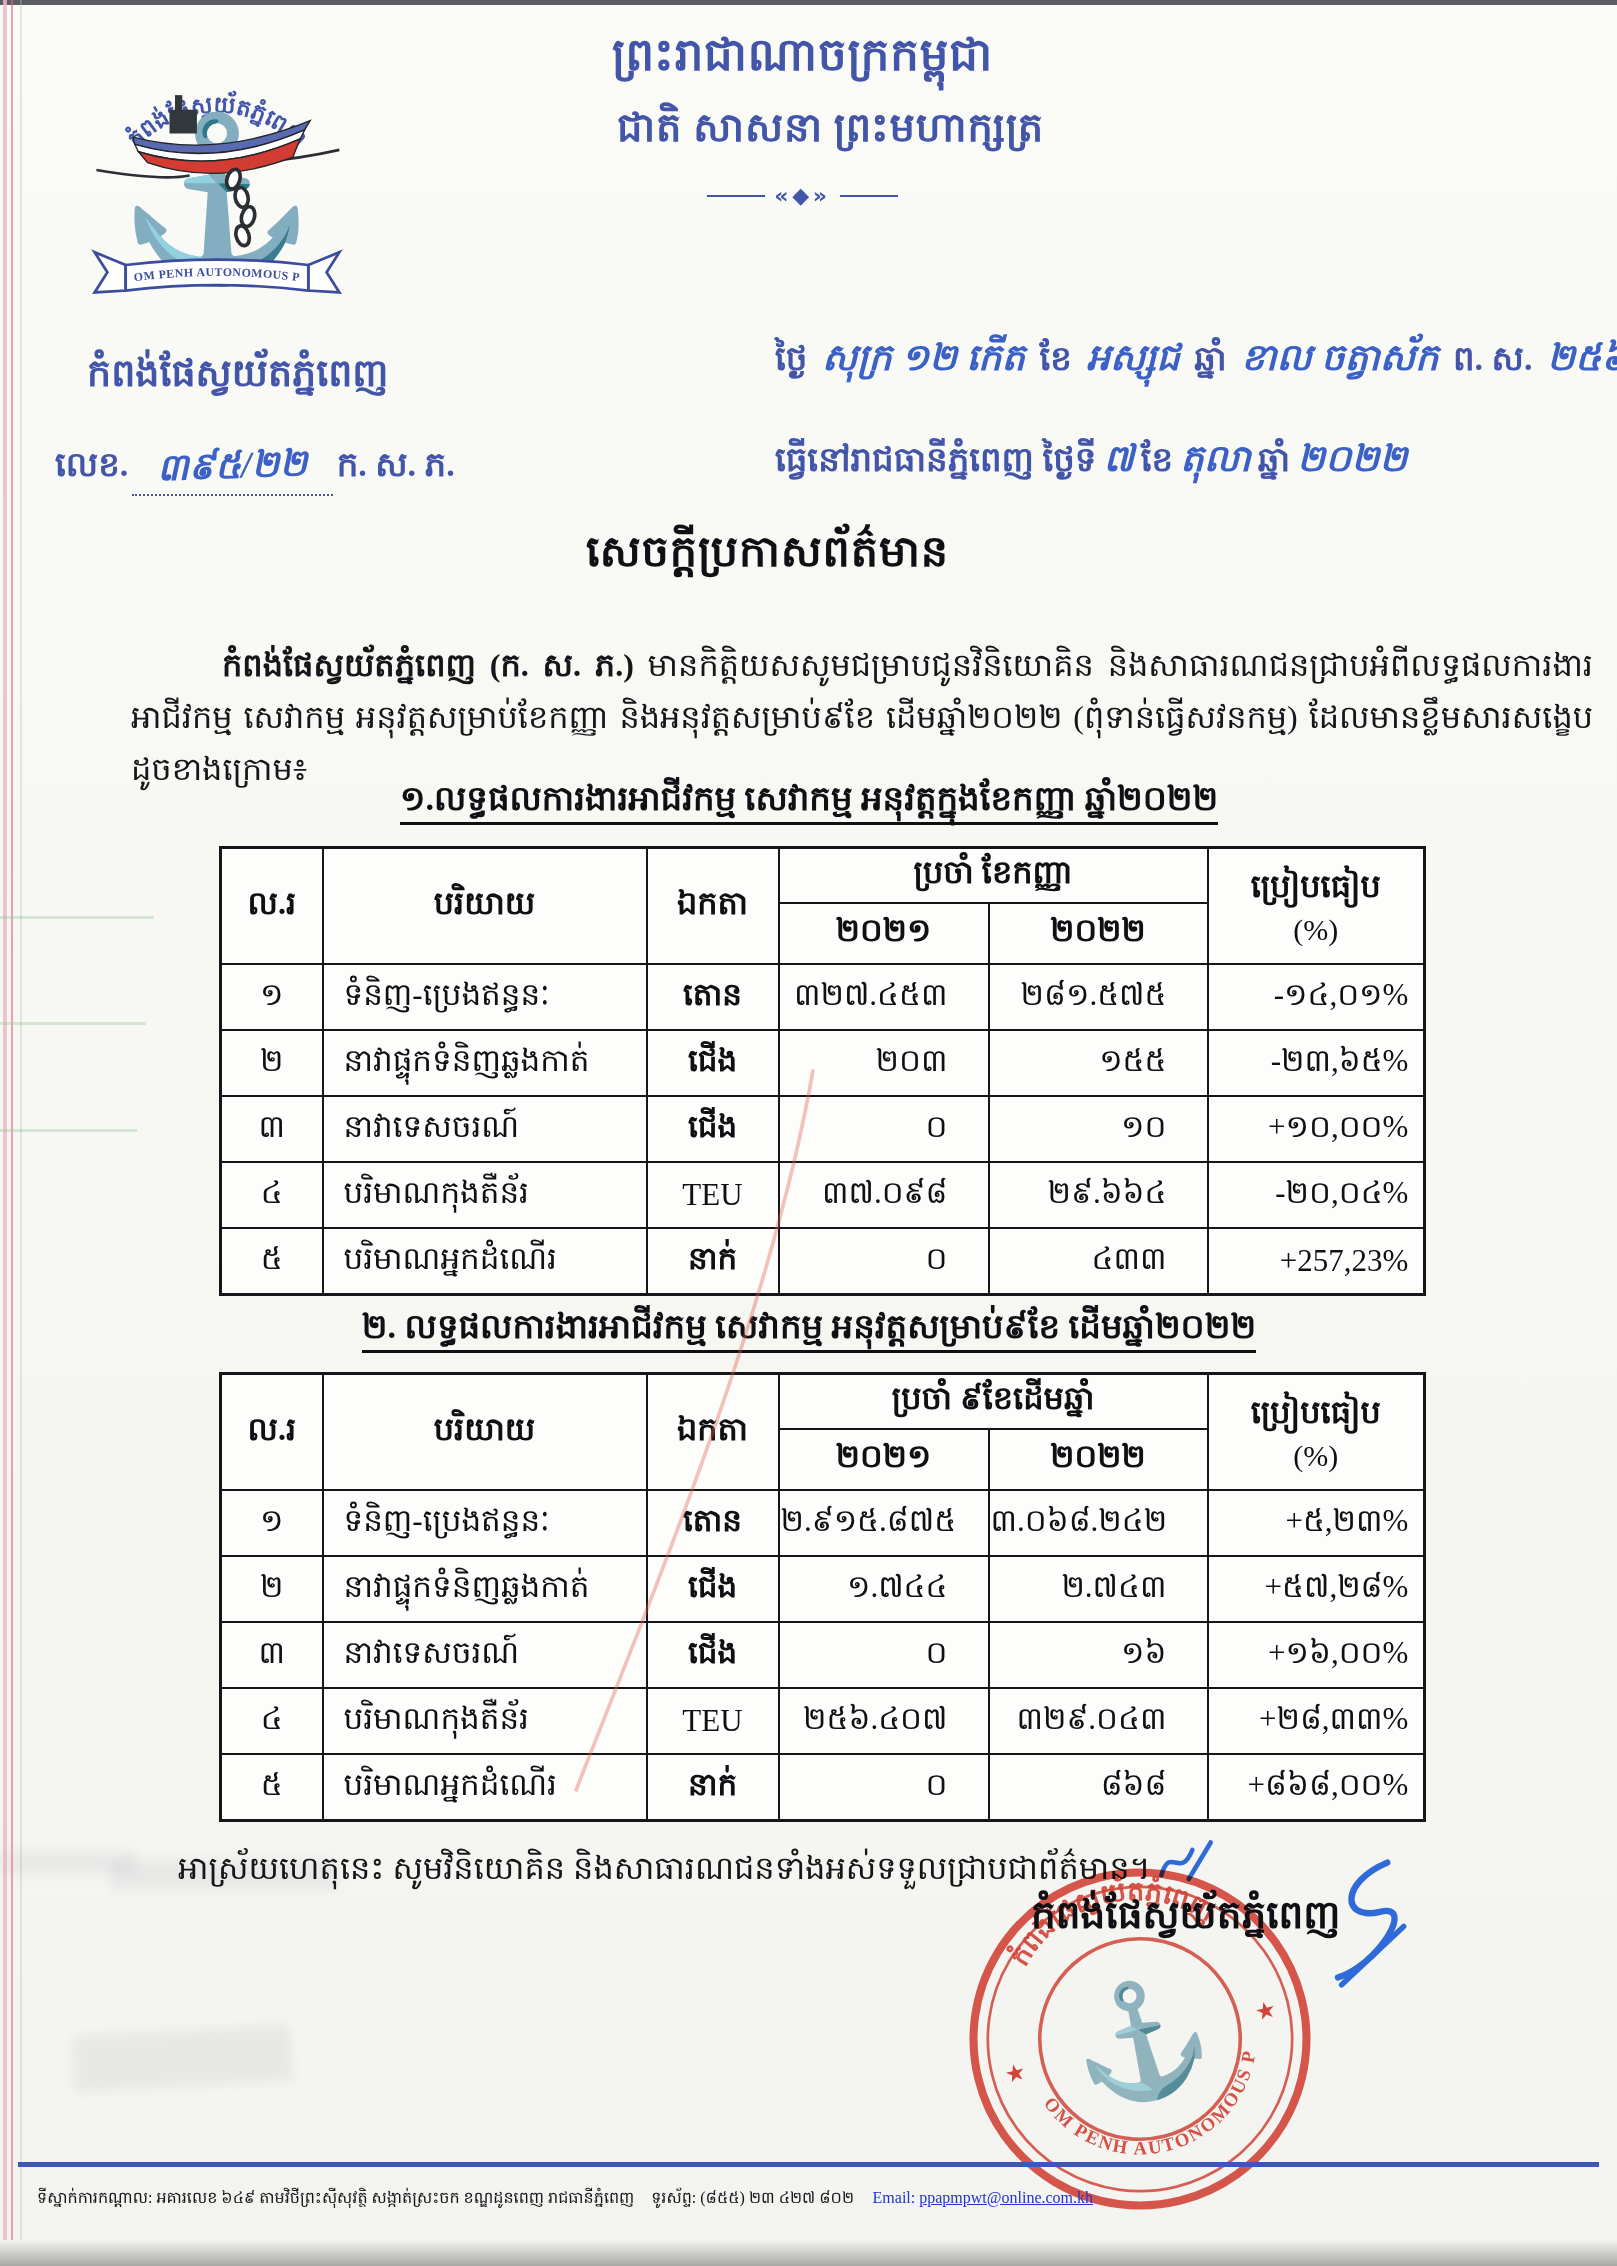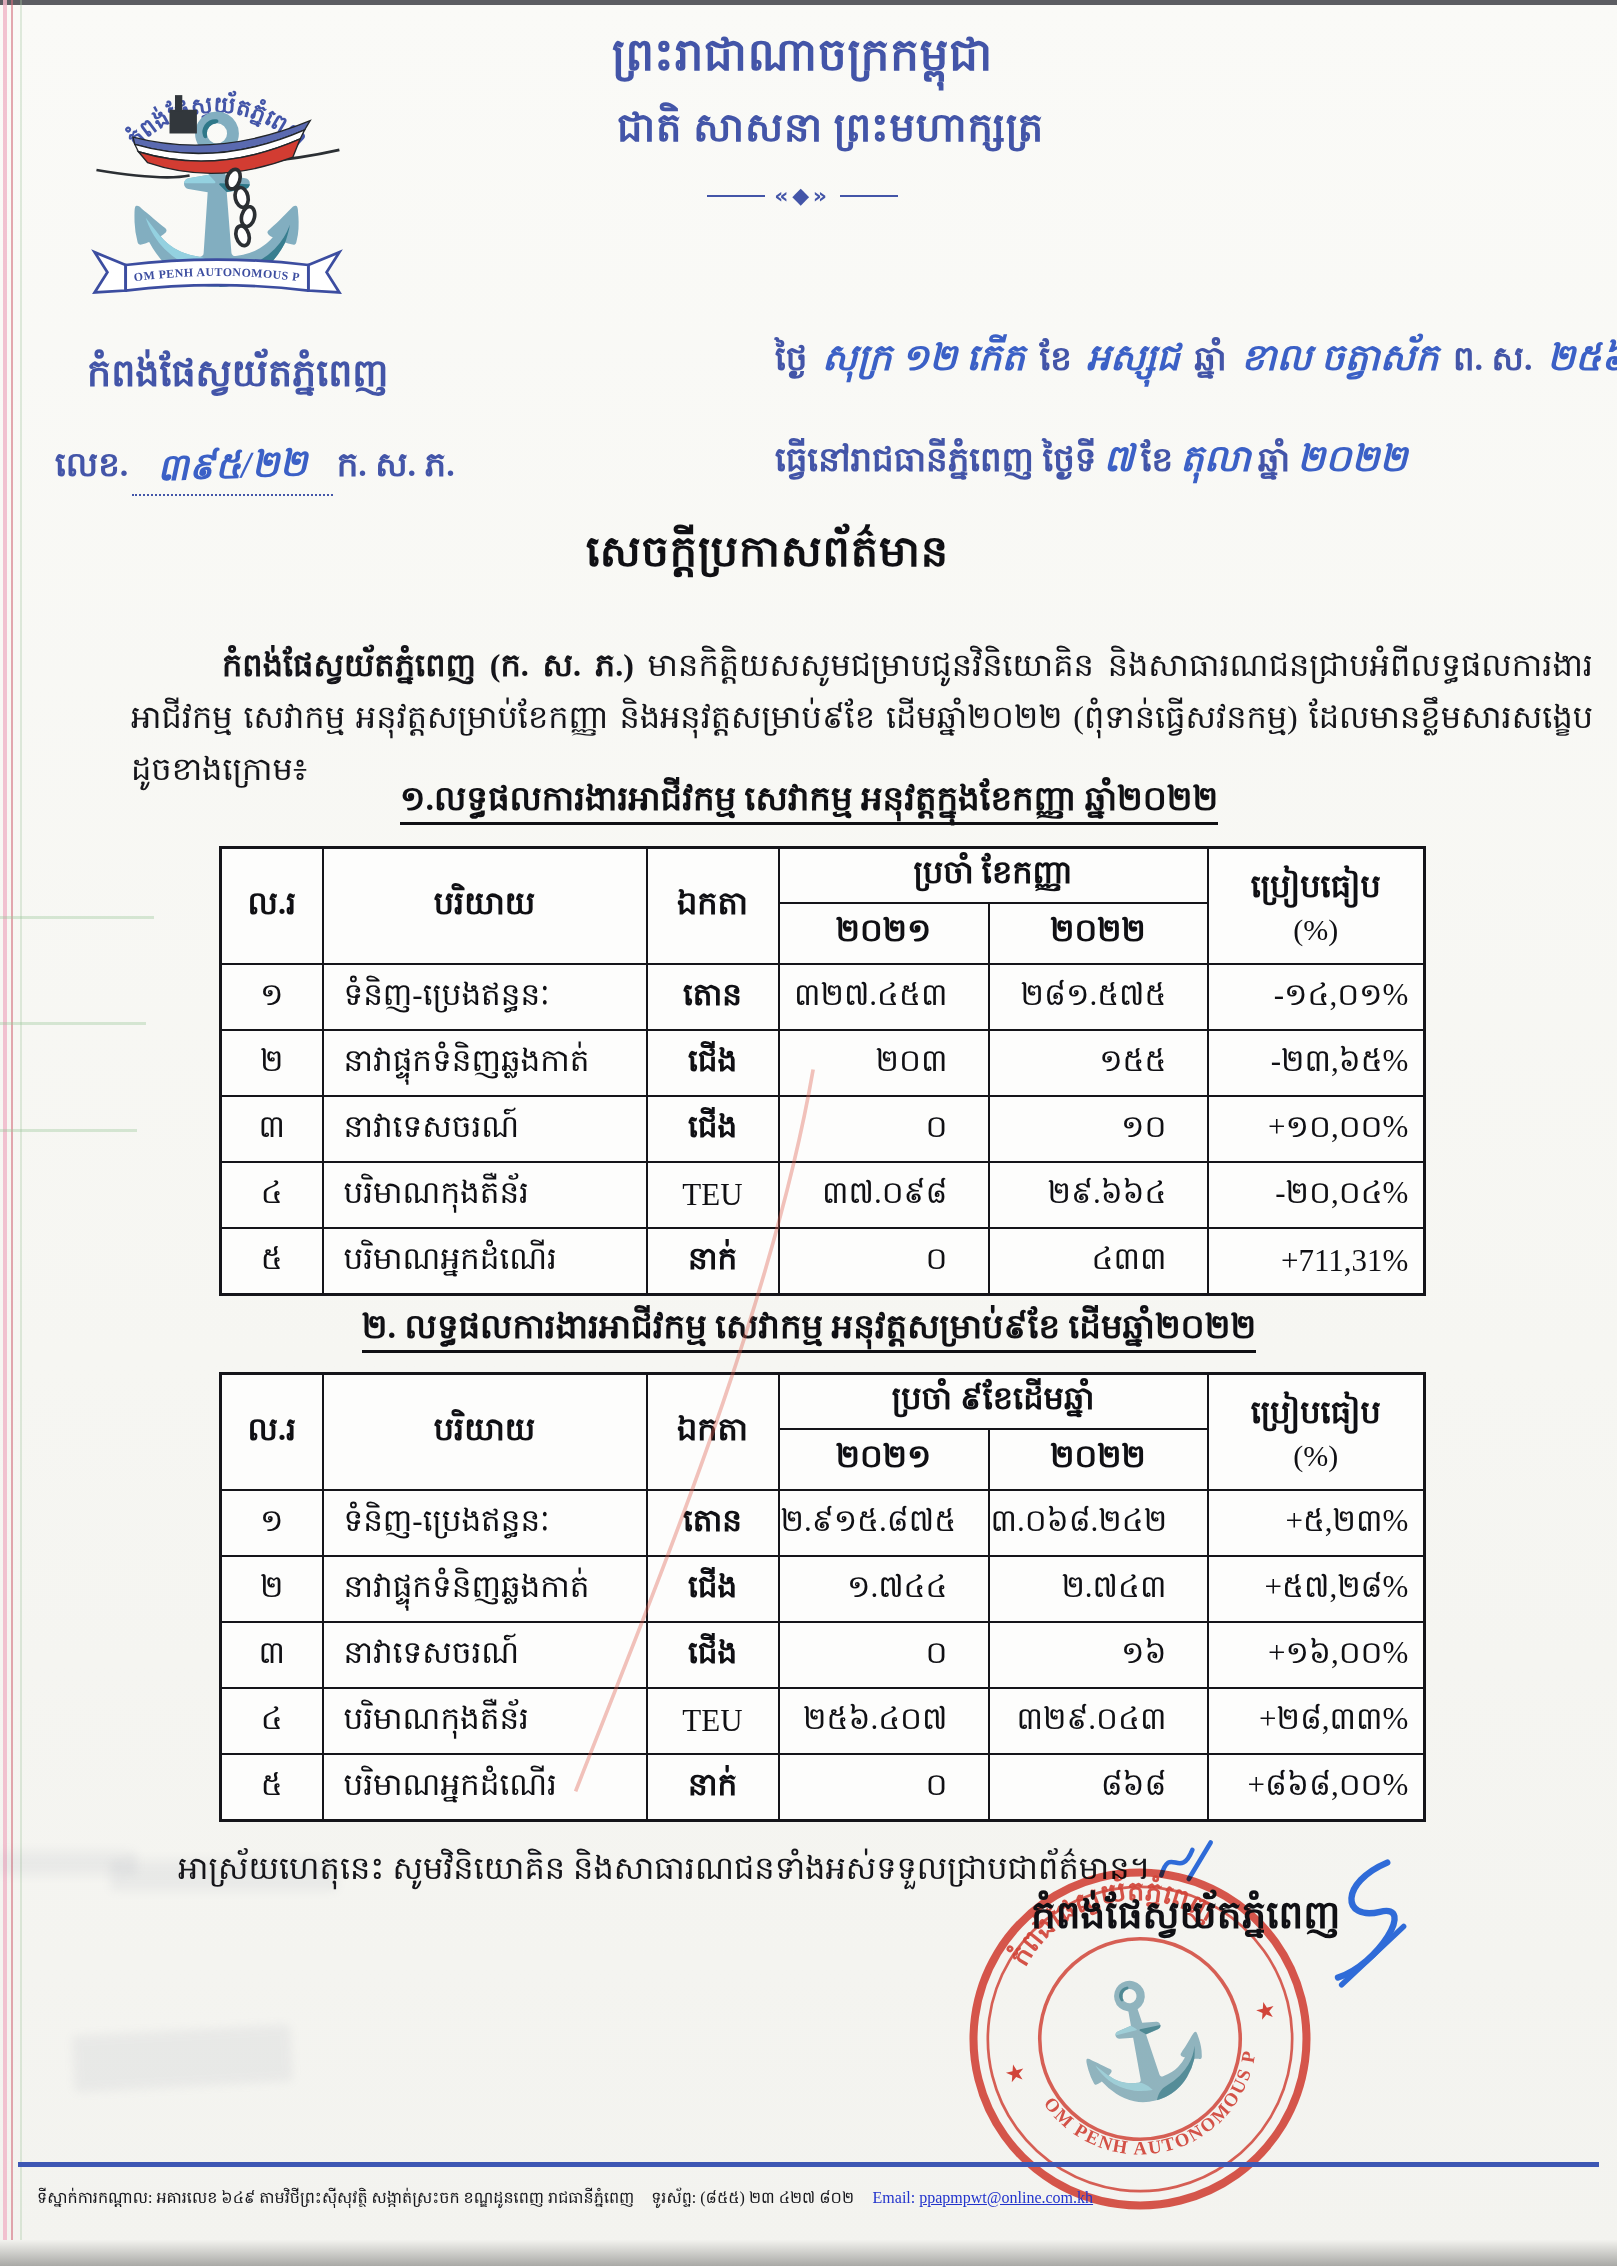--- a/index.html
+++ b/index.html
@@ -222,21 +222,21 @@
     <td class="num">៣៧.០៩៨</td>
     <td class="num">២៩.៦៦៤</td>
     <td class="pct">-២០,០៤%</td>
   </tr>
   <tr>
     <td>៥</td>
     <td class="desc">បរិមាណអ្នកដំណើរ</td>
     <td class="unit">នាក់</td>
     <td class="num">០</td>
     <td class="num">៤៣៣</td>
-    <td class="pct">+711,31%</td>
+    <td class="pct">+257,23%</td>
   </tr>
 </tbody>
   </table>
 
 <div class="abs sec-heading sec2"><span>២. លទ្ធផលការងារអាជីវកម្ម សេវាកម្ម អនុវត្តសម្រាប់៩ខែ ដើមឆ្នាំ២០២២</span></div>
 
 <table class="abs tbl t2">
   <colgroup>
       <col style="width:102px">
       <col style="width:324px">

